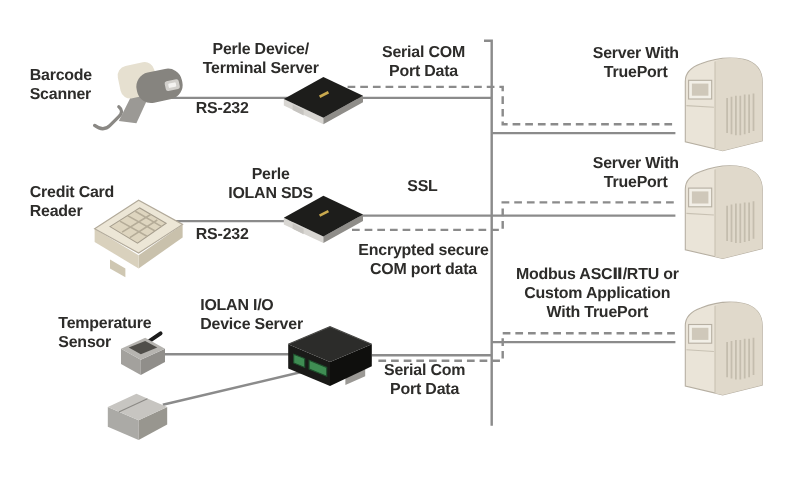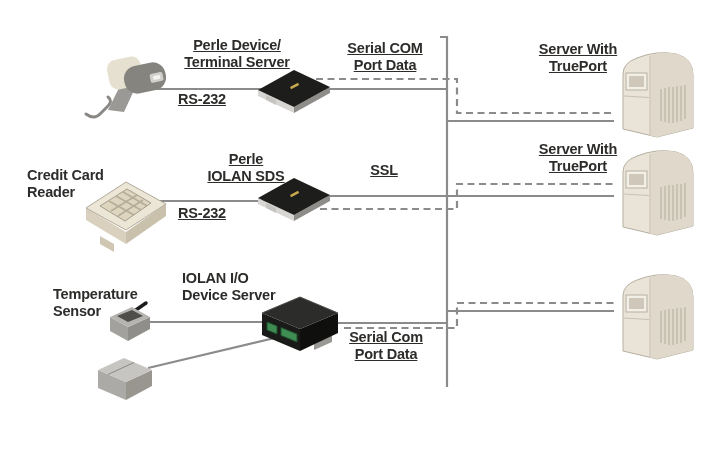--- a/index.html
+++ b/index.html
@@ -7,21 +7,21 @@
     position:relative;width:720px;height:451px;background:#ffffff;overflow:hidden;
     font-family:"Liberation Sans","DejaVu Sans",sans-serif;
   }
   .lines{position:absolute;left:0;top:0;width:720px;height:451px;}
   .lines path{fill:none;stroke:#8b8b8b;stroke-width:2.2;}
   .lines path.d{stroke-dasharray:7 4.5;}
   .label{
     position:absolute;color:#2d2c2a;font-size:14.5px;font-weight:700;
     line-height:1.18;letter-spacing:-0.2px;white-space:pre-line;
   }
-  .center{transform:translateX(-50%);text-align:center;text-decoration:underline;}
+  .center{transform:translateX(-50%);text-align:center;}
   .dev{position:absolute;}
 </style>
 </head>
 <body>
 
 <div class="stage">
 
   <svg width="0" height="0" style="position:absolute" aria-hidden="true">
     <defs>
       <symbol id="sym-server" viewBox="0 0 92 96">
@@ -120,37 +120,44 @@
   <svg class="dev" style="left:612px;top:44px;width:92px;height:96px">
       <use href="#sym-server"></use>
     </svg>
   <svg class="dev" style="left:612px;top:142px;width:92px;height:96px">
       <use href="#sym-server"></use>
     </svg>
   <svg class="dev" style="left:612px;top:266px;width:92px;height:96px">
       <use href="#sym-server"></use>
     </svg>
 
+  <div class="label" style="left:27px;top:61px">Barcode
+Scanner</div>
   <div class="label center" style="left:237px;top:37px">Perle Device/
 Terminal Server</div>
   <div class="label center" style="left:202px;top:91px">RS-232</div>
   <div class="label center" style="left:385px;top:40px">Serial COM
 Port Data</div>
   <div class="label center" style="left:578px;top:41px">Server With
 TruePort</div>
 
   <div class="label" style="left:27px;top:167px">Credit Card
 Reader</div>
   <div class="label center" style="left:246px;top:151px">Perle
 IOLAN SDS</div>
   <div class="label center" style="left:202px;top:205px">RS-232</div>
   <div class="label center" style="left:384px;top:162px">SSL</div>
+  <div class="label center" style="left:385px;top:220px">Encrypted secure
+COM port data</div>
   <div class="label center" style="left:578px;top:141px">Server With
 TruePort</div>
 
   <div class="label" style="left:182px;top:270px">IOLAN I/O
 Device Server</div>
   <div class="label" style="left:53px;top:286px">Temperature
 Sensor</div>
   <div class="label center" style="left:386px;top:329px">Serial Com
 Port Data</div>
+  <div class="label center" style="left:543px;top:242px">Modbus ASCⅡ/RTU or
+Custom Application
+With TruePort</div>
 
 </div>
 
 </body></html>

